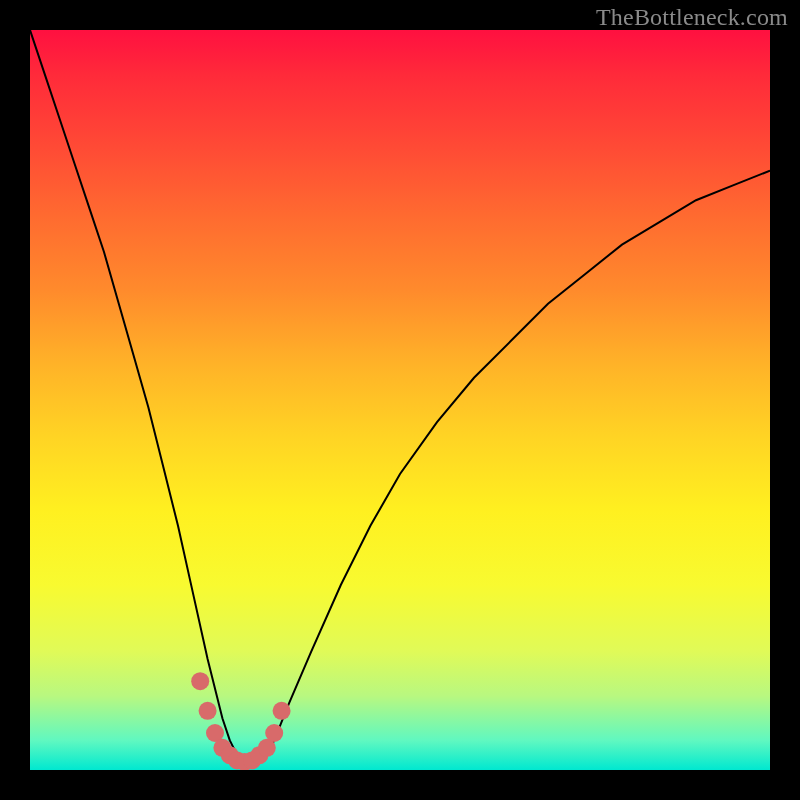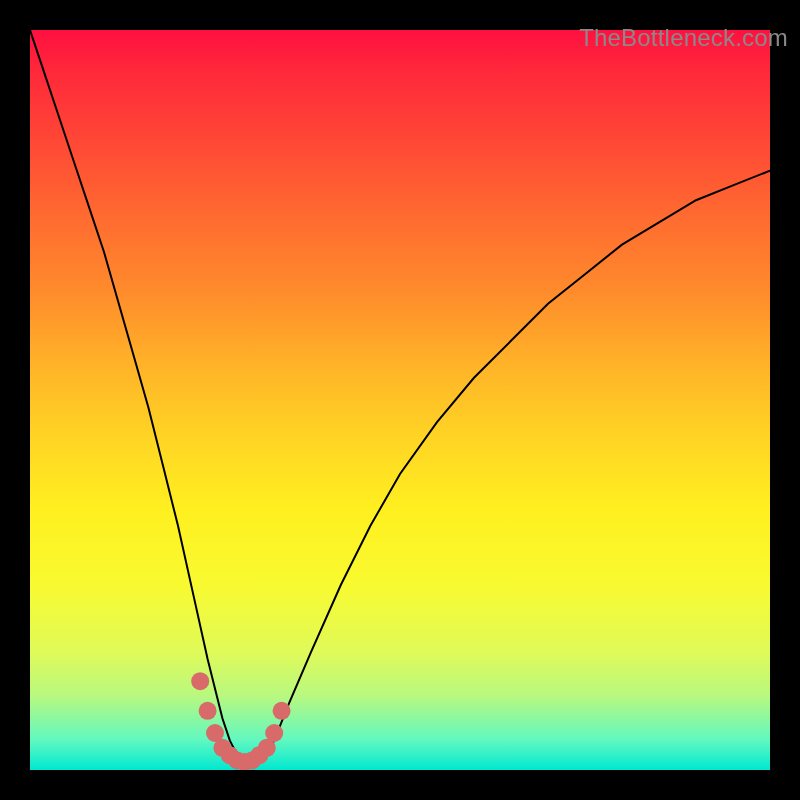--- a/index.html
+++ b/index.html
@@ -37,26 +37,25 @@
       #e0fa58 84%,
       #b8f880 90%,
       #60f8c0 96%,
       #00e8d0 100%
     );
   }
   .watermark {
     position: absolute;
     top: 4px;
     right: 12px;
-    font-family: Liberation Sans, sans-serif;
+    font-family: Liberation Serif, serif;
     font-size: 24px;
     color: #8a8a8a;
     letter-spacing: 0.2px;
     z-index: 20;
-    margin-top: 20px;
   }
   svg.curve {
     position: absolute;
     top: 0; left: 0;
     width: 740px; height: 740px;
     pointer-events: none;
   }
 </style>
 </head>
 <body>

